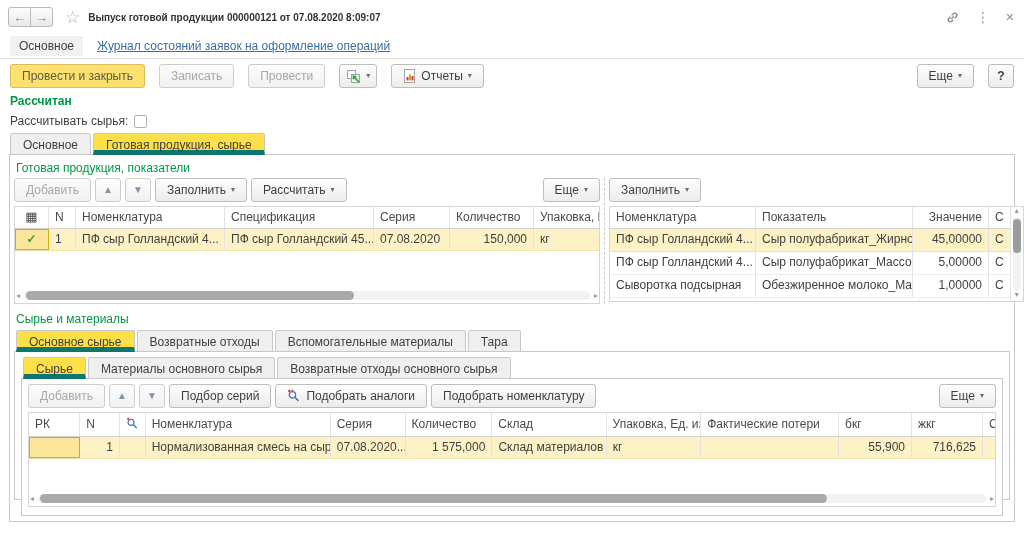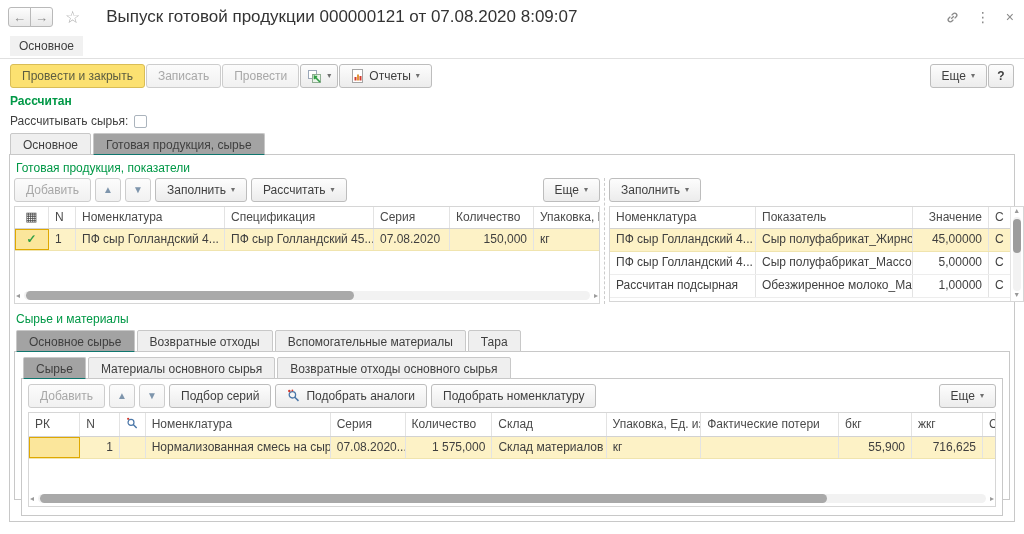--- a/index.html
+++ b/index.html
@@ -8,31 +8,31 @@
   #app { width:1024px; height:534px; position:relative; background:#fff; }
 
   
   .titlebar { display:flex; align-items:center; height:34px; padding:0 10px 0 8px; }
   .navbtns { display:flex; }
   .navbtn { width:23px; height:20px; display:flex; align-items:center; justify-content:center;
             border:1px solid #b9b9b9; background:linear-gradient(#fdfdfd,#e9e9e9); color:#8b8b8b; font-size:13px; }
   .navbtn.first { border-radius:3px 0 0 3px; }
   .navbtn.last { border-radius:0 3px 3px 0; margin-left:-1px; }
   .star { color:#adadad; font-size:17px; margin:0 8px 0 12px; }
-  .doc-title { font-size:17px; font-weight:normal; color:#333; white-space:nowrap;margin-left:18px; }
+  .doc-title { font-size:10px; font-weight:bold; color:#333; white-space:nowrap; }
   .title-icons { margin-left:auto; display:flex; align-items:center; gap:16px; color:#8a8a8a; }
   .title-icons .ticon { font-size:14px; cursor:default; }
 
   
   .navrow { display:flex; align-items:center; height:25px; padding-left:10px; border-bottom:1px solid #e0e0e0; gap:14px; }
   .navtab-active { background:#f1f1f1; padding:3px 9px; color:#3f3f3f; }
   .navlink { color:#3a6ea5; text-decoration:underline; white-space:nowrap; }
 
   
-  .toolbar { display:flex; align-items:center; gap:1px; padding:5px 10px 4px 10px; }
+  .toolbar { display:flex; align-items:center; gap:14px; padding:5px 10px 4px 10px; }
   .btn { display:inline-flex; align-items:center; justify-content:center; gap:5px; height:24px; padding:0 11px;
          background:linear-gradient(#fdfdfd,#ececec); border:1px solid #bdbdbd; border-radius:3px;
          font-size:12px; color:#3f3f3f; white-space:nowrap; cursor:default; }
   .btn.disabled { color:#a8a8a8; border-color:#cdcdcd; background:linear-gradient(#fcfcfc,#f1f1f1); }
   .btn.primary { background:#fce171; border-color:#d9bd56; color:#5c5c41; }
   .btn.iconbtn { padding:0 6px; }
   .caret { font-size:8px; color:#6f6f6f; line-height:1; }
   .btn.square { width:26px; padding:0; }
   .arr { color:#7e95ac; font-size:10px; line-height:1; }
   .spacer { flex:1; }
@@ -40,21 +40,21 @@
 
   
   .statusline { padding:2px 10px 0 10px; font-weight:bold; color:#009846; font-size:12px; }
   .sharesline { display:flex; align-items:center; gap:6px; padding:6px 10px 4px 10px; color:#3f3f3f; }
   .checkbox { width:13px; height:13px; border:1px solid #abb4bd; border-radius:2px; background:#fff; }
 
   
   .tabs { display:flex; padding-left:10px; position:relative; top:1px; }
   .tab { padding:4px 12px 4px 12px; border:1px solid #c8c8c8; background:#efefef; color:#3f3f3f;
          margin-right:2px; border-radius:2px 2px 0 0; white-space:nowrap; height:22px; }
-  .tab.active { background:#a3a3a3; border-bottom:1px solid #0f766e; }
+  .tab.active { background:#fde047; border-bottom:5px solid #0f766e; }
   .tabpanel { border:1px solid #c8c8c8; background:#fff; }
 
   #main-panel { margin:0 9px; height:368px; padding:4px 4px 0 4px; }
 
   .greenlabel { color:#009846; padding:2px 0 3px 2px; white-space:nowrap; }
 
   
   .panes { display:flex; }
   .pane-left { width:586px; }
   .pane-sep { border-left:1px dashed #cccccc; margin:0 4px; }
@@ -116,20 +116,21 @@
           <path d="M9.6 5.4 l1.6 -1.6 a2.1 2.1 0 0 0 -3 -3 l-1.6 1.6" stroke="#8a8a8a" stroke-width="1.3" fill="none" transform="translate(0,3)"></path>
         </svg>
       </span>
       <span class="ticon">⋮</span>
       <span class="ticon">×</span>
     </div>
   </div>
 
   <div class="navrow">
     <span class="navtab-active">Основное</span>
+    <a class="navlink" href="#">Журнал состояний заявок на оформление операций</a>
   </div>
 
   <div class="toolbar">
     <div class="btn primary">Провести и закрыть</div>
     <div class="btn disabled">Записать</div>
     <div class="btn disabled">Провести</div>
     <div class="btn iconbtn">
       <span>
         <svg width="15" height="15" viewBox="0 0 15 15">
           <rect x="1.5" y="1.5" width="8" height="8" fill="#ffffff" stroke="#9aa7b8"></rect>
@@ -254,21 +255,21 @@
               <div class="tc num" style="width:76px">45,00000</div>
               <div class="tc" style="flex:1">С</div>
             </div>
             <div class="trow plain" style="height:23px">
               <div class="tc" style="width:146px">ПФ сыр Голландский 4...</div>
               <div class="tc" style="width:157px">Сыр полуфабрикат_Массова...</div>
               <div class="tc num" style="width:76px">5,00000</div>
               <div class="tc" style="flex:1">С</div>
             </div>
             <div class="trow plain" style="height:23px">
-              <div class="tc" style="width:146px">Рассчитан подсырная</div>
+              <div class="tc" style="width:146px">Сыворотка подсырная</div>
               <div class="tc" style="width:157px">Обезжиренное молоко_Мас...</div>
               <div class="tc num" style="width:76px">1,00000</div>
               <div class="tc" style="flex:1">С</div>
             </div>
           </div>
           <div class="vscroll" style="height:94px">
             <span class="vs-arrow">▲</span>
             <span class="vs-track">
                 <span class="vs-thumb"></span>
               </span>

